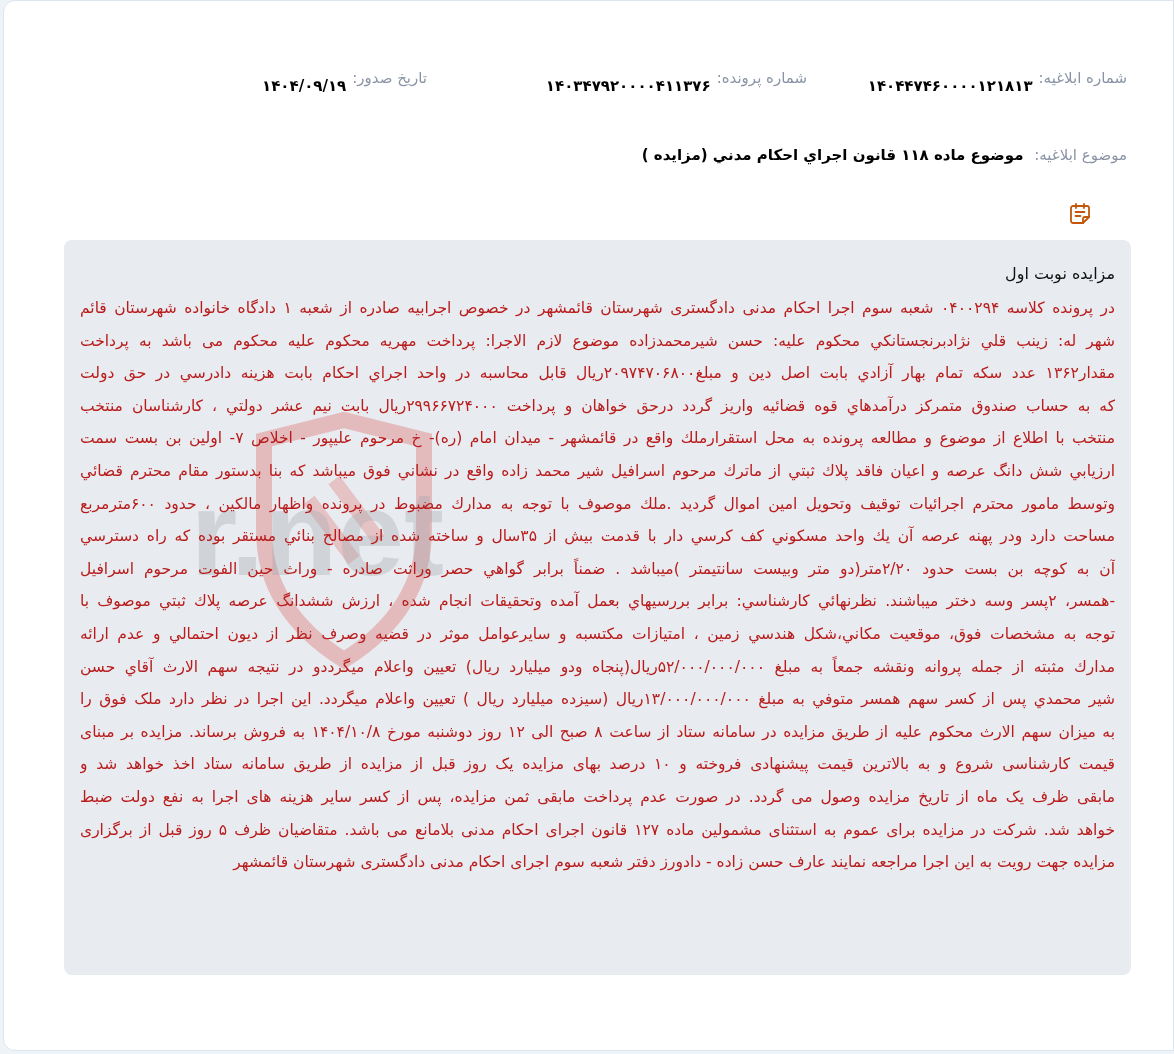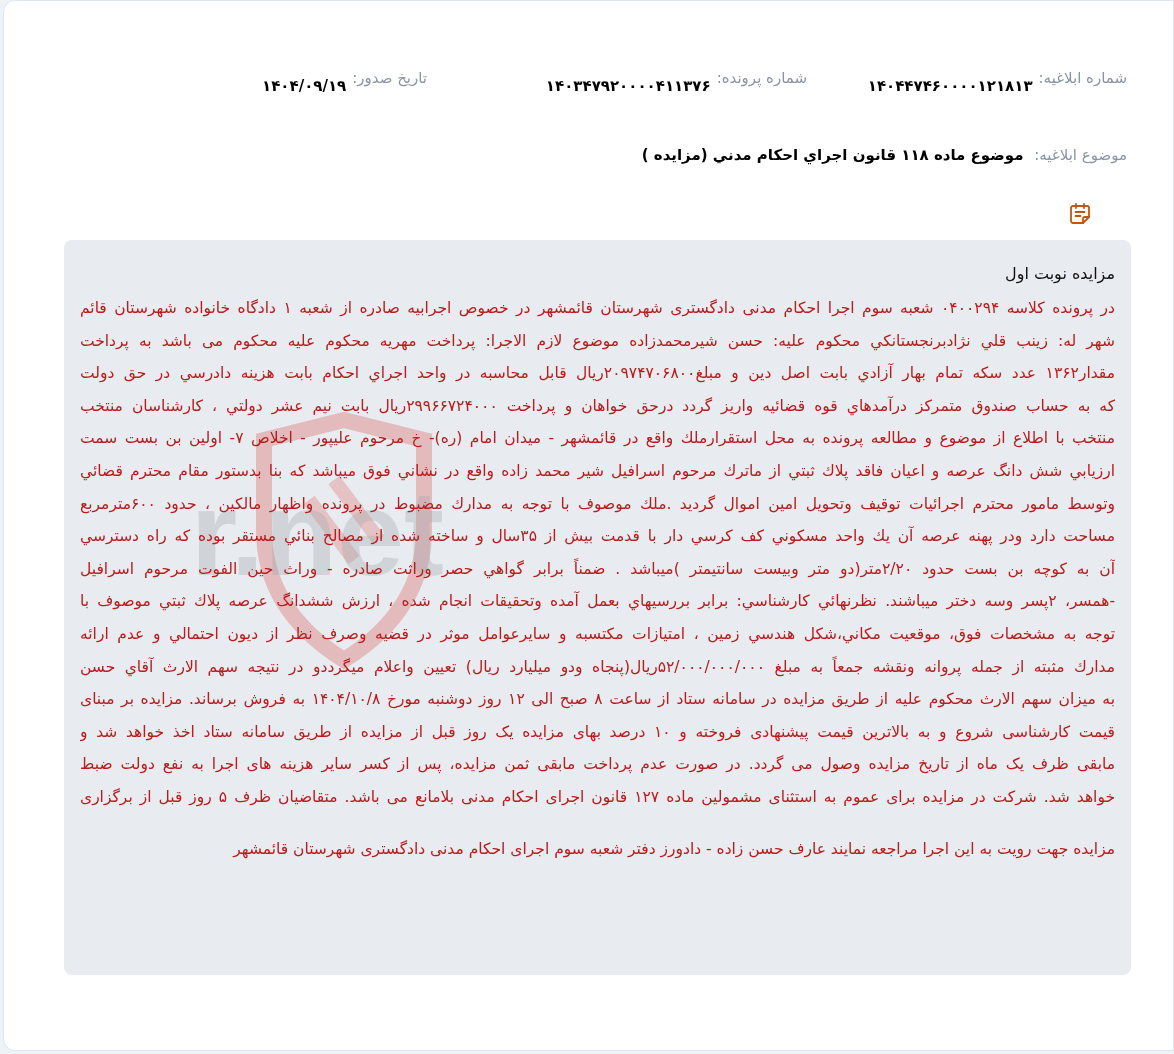--- a/index.html
+++ b/index.html
@@ -100,21 +100,21 @@
       display: block;
       font-size: 15.5px;
       line-height: 32.6px;
       color: #b91c1c;
       white-space: nowrap;
       text-align: justify;
       text-align-last: justify;
       width: 1035px;
       overflow: hidden;
     }
-    .body-line.last { text-align-last: right; margin-top: 19px; }
+    .body-line.last { text-align-last: right; }
   </style>
 </head>
 <body>
 
 <div class="card">
 
   <div class="meta-row">
     <div class="meta-item issue-no">
       <span class="meta-label">شماره ابلاغیه:</span>
       <span class="meta-value">۱۴۰۴۴۷۴۶۰۰۰۰۱۲۱۸۱۳</span>
@@ -170,20 +170,21 @@
       <span class="body-line">مقدار۱۳۶۲ عدد سكه تمام بهار آزادي بابت اصل دين و مبلغ۲۰۹۷۴۷۰۶۸۰۰ريال قابل محاسبه در واحد اجراي احكام  بابت هزينه دادرسي  در حق دولت</span>
       <span class="body-line">كه به حساب صندوق متمركز درآمدهاي قوه قضائيه  واريز گردد  درحق خواهان و پرداخت ۲۹۹۶۶۷۲۴۰۰۰ريال بابت نيم عشر دولتي ، كارشناسان منتخب</span>
       <span class="body-line">منتخب با اطلاع از موضوع و مطالعه پرونده به محل استقرارملك واقع در قائمشهر - ميدان امام (ره)- خ مرحوم عليپور - اخلاص ۷- اولين بن بست سمت</span>
       <span class="body-line">ارزيابي شش دانگ عرصه و اعيان فاقد پلاك ثبتي از ماترك مرحوم اسرافيل شير محمد زاده واقع در نشاني فوق ميباشد كه بنا بدستور مقام محترم قضائي</span>
       <span class="body-line">وتوسط مامور محترم اجرائيات توقيف وتحويل امين اموال گرديد .ملك موصوف با توجه به مدارك مضبوط در پرونده واظهار مالكين ، حدود ۶۰۰مترمربع</span>
       <span class="body-line">مساحت دارد ودر پهنه عرصه آن يك واحد مسكوني كف كرسي دار با قدمت بيش از ۳۵سال و ساخته شده از مصالح بنائي مستقر بوده كه راه دسترسي</span>
       <span class="body-line">آن به كوچه بن بست حدود ۲/۲۰متر(دو متر وبيست سانتيمتر )ميباشد . ضمناً برابر گواهي حصر وراثت صادره - وراث حين الفوت مرحوم اسرافيل</span>
       <span class="body-line">-همسر، ۲پسر وسه دختر ميباشند. نظرنهائي كارشناسي: برابر بررسيهاي بعمل آمده وتحقيقات انجام شده ، ارزش ششدانگ عرصه پلاك ثبتي موصوف با</span>
       <span class="body-line">توجه به مشخصات فوق، موقعيت مكاني،شكل هندسي زمين ، امتيازات مكتسبه و سايرعوامل موثر در قضيه وصرف نظر از ديون احتمالي و عدم ارائه</span>
       <span class="body-line">مدارك مثبته از جمله پروانه ونقشه جمعاً به مبلغ ۵۲/۰۰۰/۰۰۰/۰۰۰ريال(پنجاه ودو ميليارد ريال) تعيين واعلام ميگرددو در نتيجه سهم الارث آقاي حسن</span>
+      <span class="body-line">شير محمدي پس از كسر سهم همسر متوفي به مبلغ ۱۳/۰۰۰/۰۰۰/۰۰۰ريال (سيزده ميليارد ريال ) تعيين واعلام ميگردد. این اجرا در نظر دارد ملک فوق را</span>
       <span class="body-line">به میزان سهم الارث محکوم علیه از طریق مزایده در سامانه ستاد از ساعت ۸ صبح الی ۱۲ روز دوشنبه مورخ  ۱۴۰۴/۱۰/۸ به فروش برساند. مزایده بر مبنای</span>
       <span class="body-line">قیمت کارشناسی شروع و به بالاترین قیمت پیشنهادی فروخته و ۱۰ درصد بهای مزایده یک روز قبل از مزایده از طریق سامانه ستاد اخذ خواهد شد و</span>
       <span class="body-line">مابقی ظرف یک ماه از تاریخ مزایده وصول می گردد. در صورت عدم پرداخت مابقی ثمن مزایده، پس از کسر سایر هزینه های اجرا به نفع دولت ضبط</span>
       <span class="body-line">خواهد شد. شرکت در مزایده برای عموم به استثنای مشمولین ماده ۱۲۷ قانون اجرای احکام مدنی بلامانع می باشد. متقاضیان ظرف ۵ روز قبل از برگزاری</span>
       <span class="body-line last">مزایده جهت رویت به این اجرا مراجعه نمایند عارف حسن زاده - دادورز دفتر شعبه سوم اجرای احکام مدنی دادگستری شهرستان قائمشهر</span>
     </div>
   </div>
 </div>
 
 </body></html>

